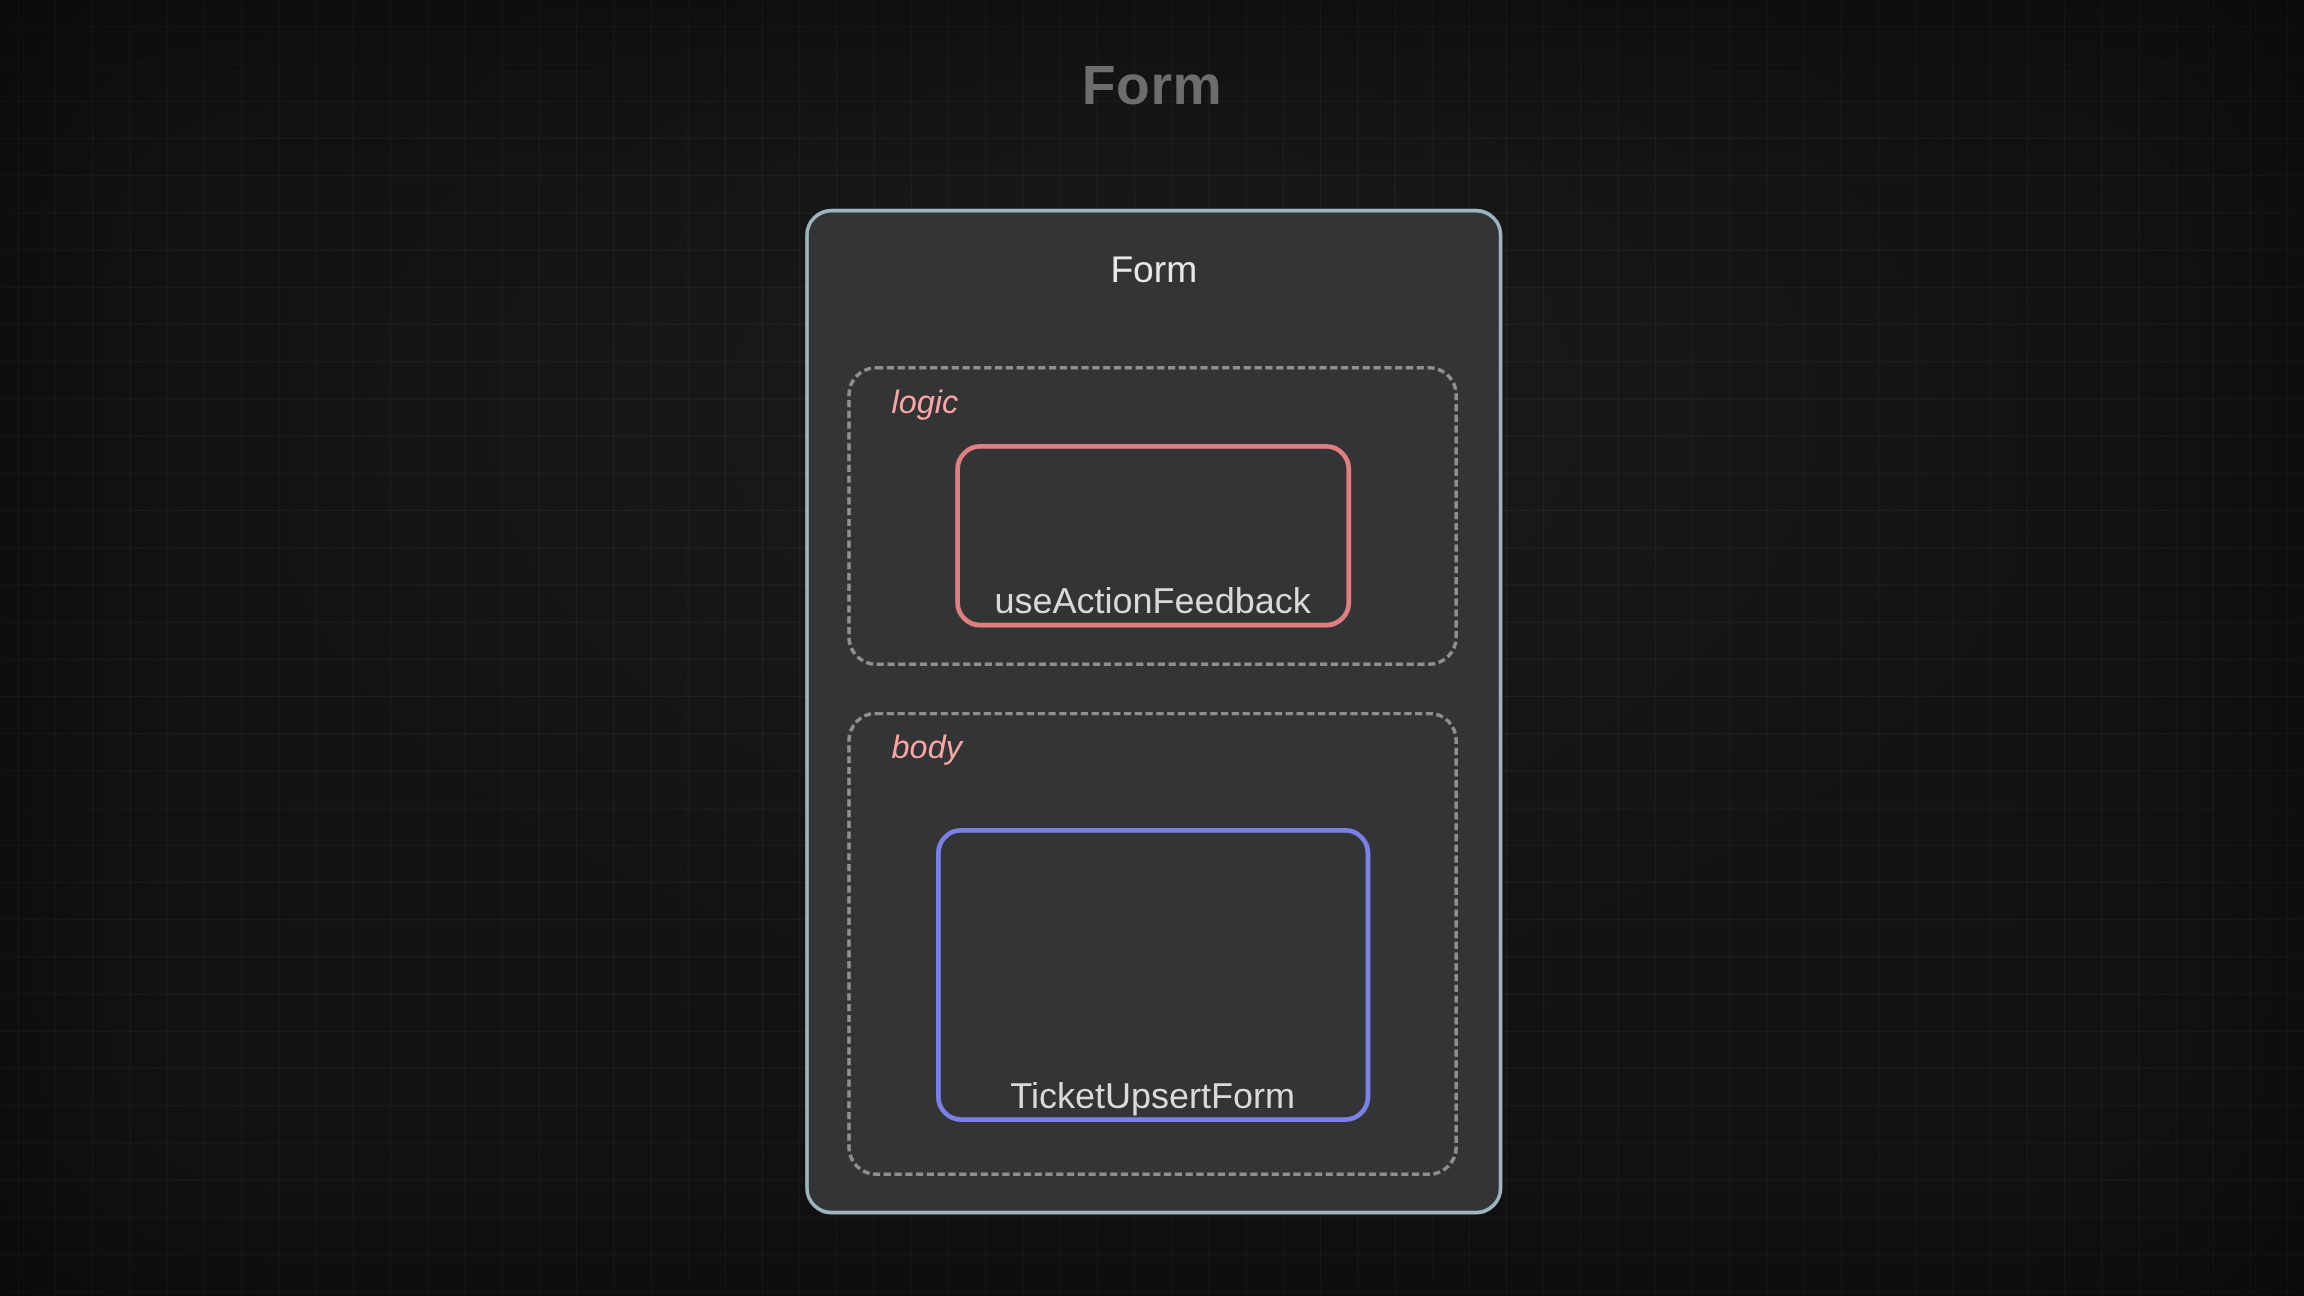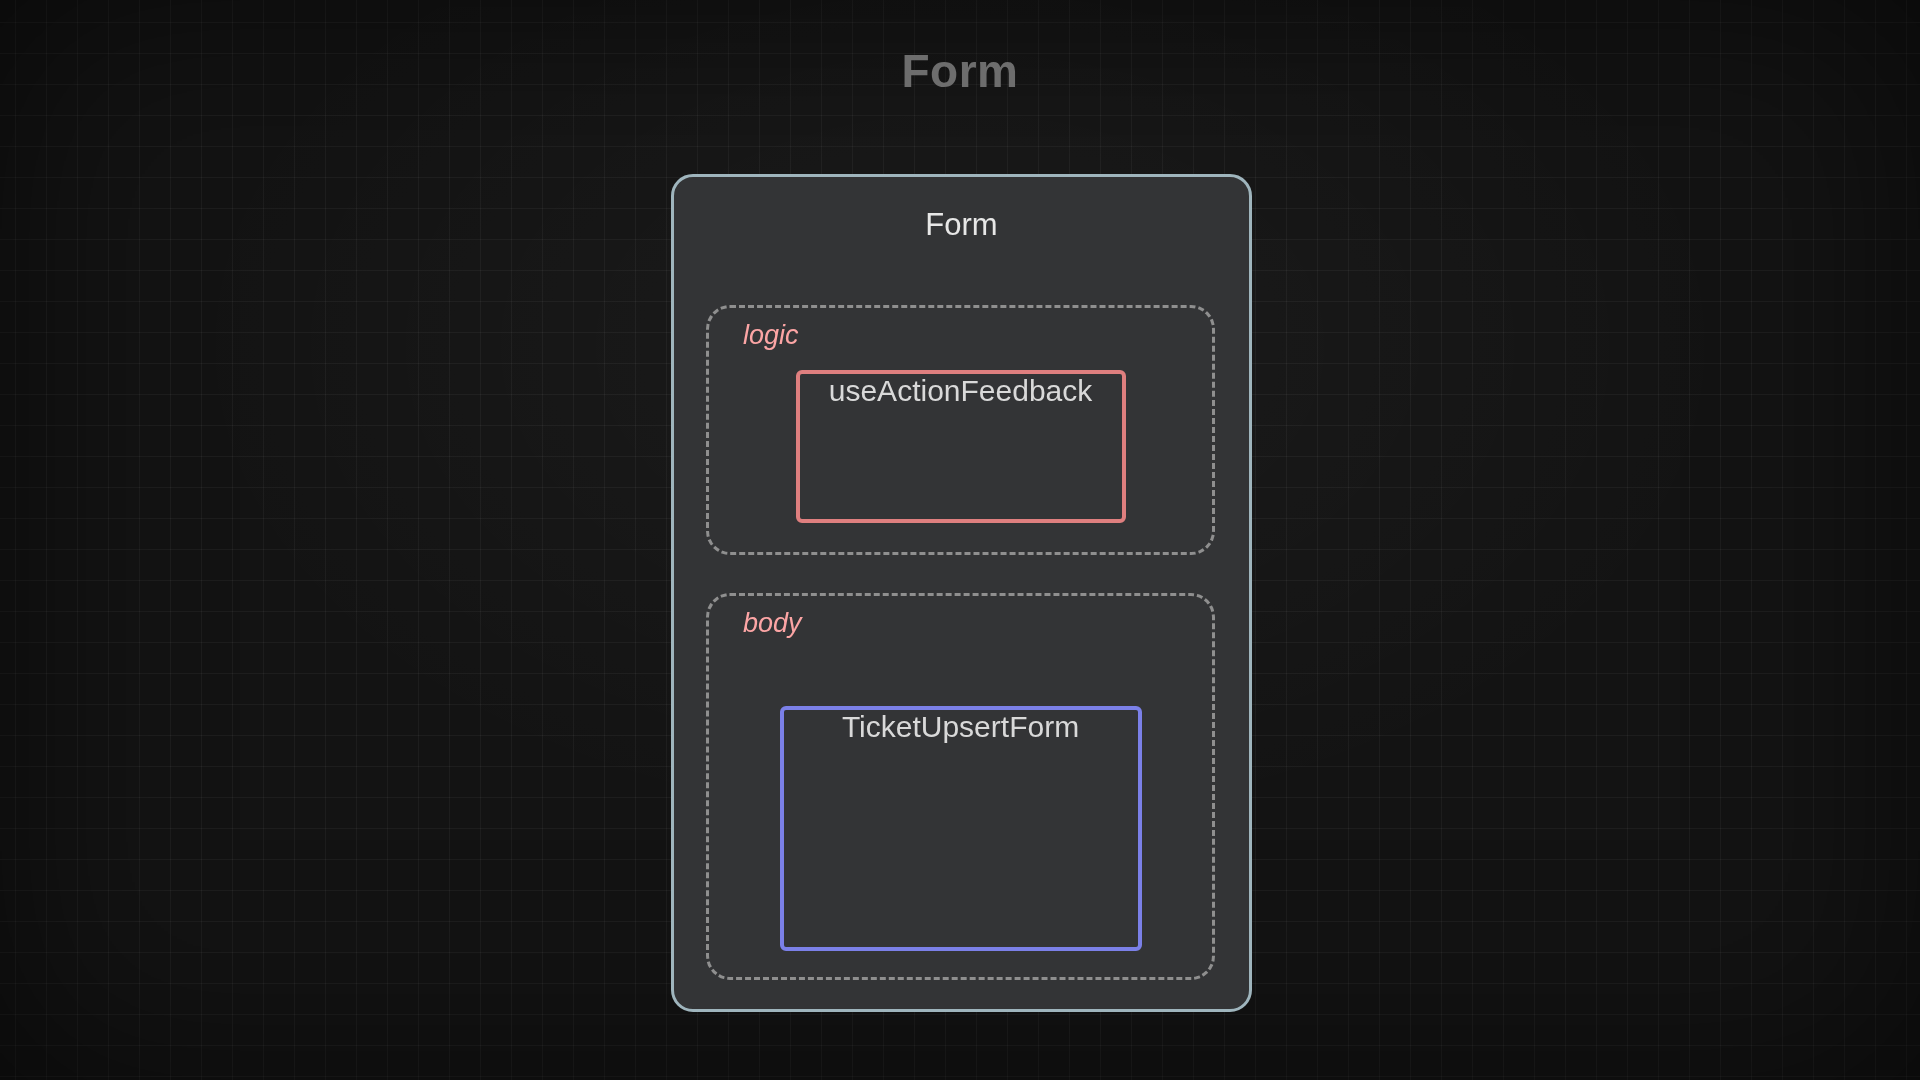--- a/index.html
+++ b/index.html
@@ -70,31 +70,31 @@
     top: 12px;
     font-style: italic;
     font-size: 27px;
     color: #fca5a5;
   }
   .node {
     position: absolute;
     left: 50%;
     transform: translateX(-50%);
     box-sizing: border-box;
-    border-radius: 6px;
+    border-radius: 21px;
     background: #333436;
     display: flex;
-    align-items: flex-start;
+    align-items: flex-end;
     justify-content: center;
     font-size: 30px;
     color: #d9d9d9;
     white-space: nowrap;
   }
   .node-red  { top: 62px; width: 330px; height: 153px; border: 4px solid #df7f7f; }
-  .node-blue { top: 110px; width: 362px; height: 245px; border: 4px solid #7b80e8; }
+  .node-blue { top: 94px; width: 362px; height: 245px; border: 4px solid #7b80e8; }
 </style>
 </head>
 <body>
 
 <div class="stage">
 
   <h1 class="page-title">Form</h1>
 
   <div class="card">
 

